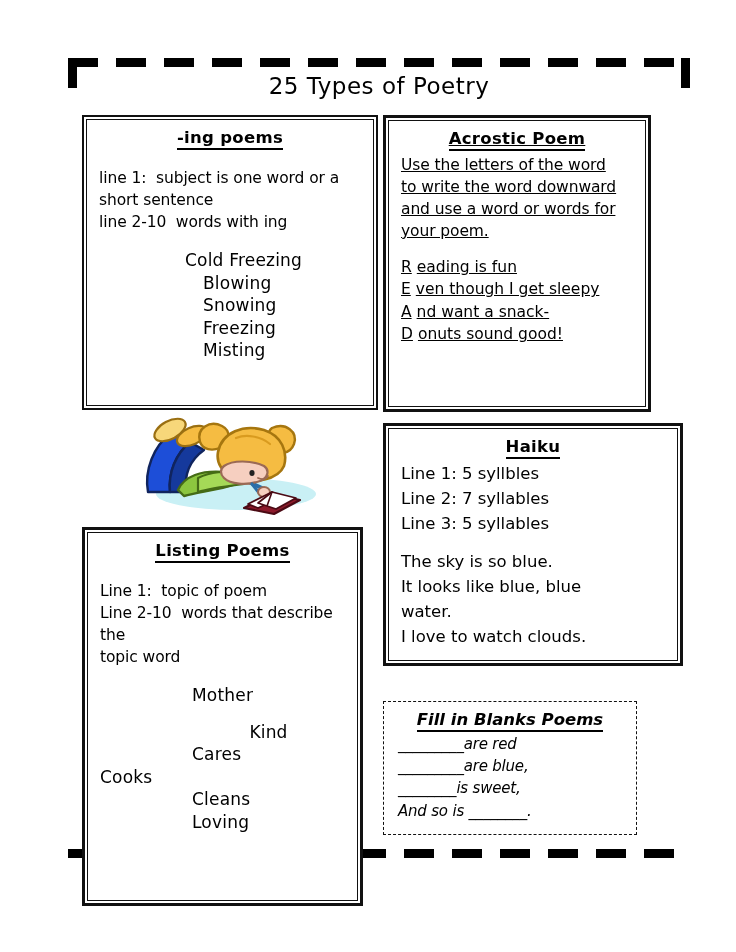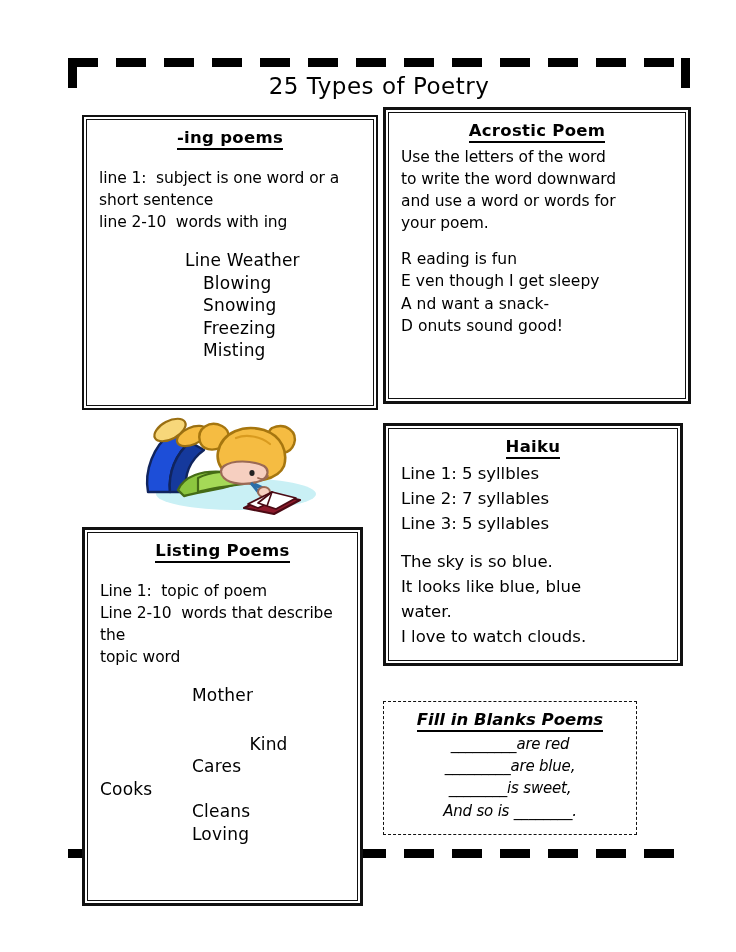--- a/index.html
+++ b/index.html
@@ -142,21 +142,20 @@
   }
   .blank-title span {
     border-bottom: 2px solid #000;
     padding-bottom: 1px;
   }
   .blank-line {
     font-size: 15px;
     line-height: 1.48;
     letter-spacing: -0.2px;
     white-space: pre;
-    text-align: center;
   }
 
   
   .clipart {
     position: absolute;
     left: 140px;
     top: 408px;
     width: 185px;
     height: 110px;
   }
@@ -179,30 +178,30 @@
     <div class="inner">
       <div class="box-title">
         <span>-ing poems</span>
       </div>
       <div class="spacer"></div>
       <div class="rule-line">line 1:  subject is one word or a</div>
       <div class="rule-line">short sentence</div>
       <div class="rule-line">line 2-10  words with ing</div>
       <div class="spacer"></div>
       <div class="poem-indent">
-        <div class="pline" style="margin-left:86px;">Line Weather</div>
+        <div class="pline" style="margin-left:86px;">Cold Freezing</div>
         <div class="pline" style="margin-left:104px;">Blowing</div>
         <div class="pline" style="margin-left:104px;">Snowing</div>
         <div class="pline" style="margin-left:104px;">Freezing</div>
         <div class="pline" style="margin-left:104px;">Misting</div>
       </div>
     </div>
   </div>
 
-  <div class="box thick" style="left:383px; top:107px; width:308px; height:297px;">
+  <div class="box thick" style="left:383px; top:115px; width:268px; height:297px;text-decoration:underline;">
     <div class="inner">
       <div class="box-title">
         <span>Acrostic Poem</span>
       </div>
       <div class="rule-line">Use the letters of the word</div>
       <div class="rule-line">to write the word downward</div>
       <div class="rule-line">and use a word or words for</div>
       <div class="rule-line">your poem.</div>
       <div class="spacer"></div>
       <div>
@@ -244,21 +243,21 @@
     <div class="inner">
       <div class="box-title">
         <span>Listing Poems</span>
       </div>
       <div class="spacer"></div>
       <div class="rule-line">Line 1:  topic of poem</div>
       <div class="rule-line">Line 2-10  words that describe the</div>
       <div class="rule-line">topic word</div>
       <div class="spacer"></div>
       <div class="poem-indent">
-        <div class="pline" style="margin-left:92px; margin-bottom:26px;">Mother</div>
+        <div class="pline" style="margin-left:92px; margin-bottom:14px;">Mother</div>
         <div class="pline" style="margin-left:92px;text-align:center;">Kind</div>
         <div class="pline" style="margin-left:92px;">Cares</div>
         <div class="pline" style="">Cooks</div>
         <div class="pline" style="margin-left:92px;">Cleans</div>
         <div class="pline" style="margin-left:92px;">Loving</div>
       </div>
     </div>
   </div>
 
   <div class="blank-box" style="left:383px; top:701px; width:254px; height:134px;">

